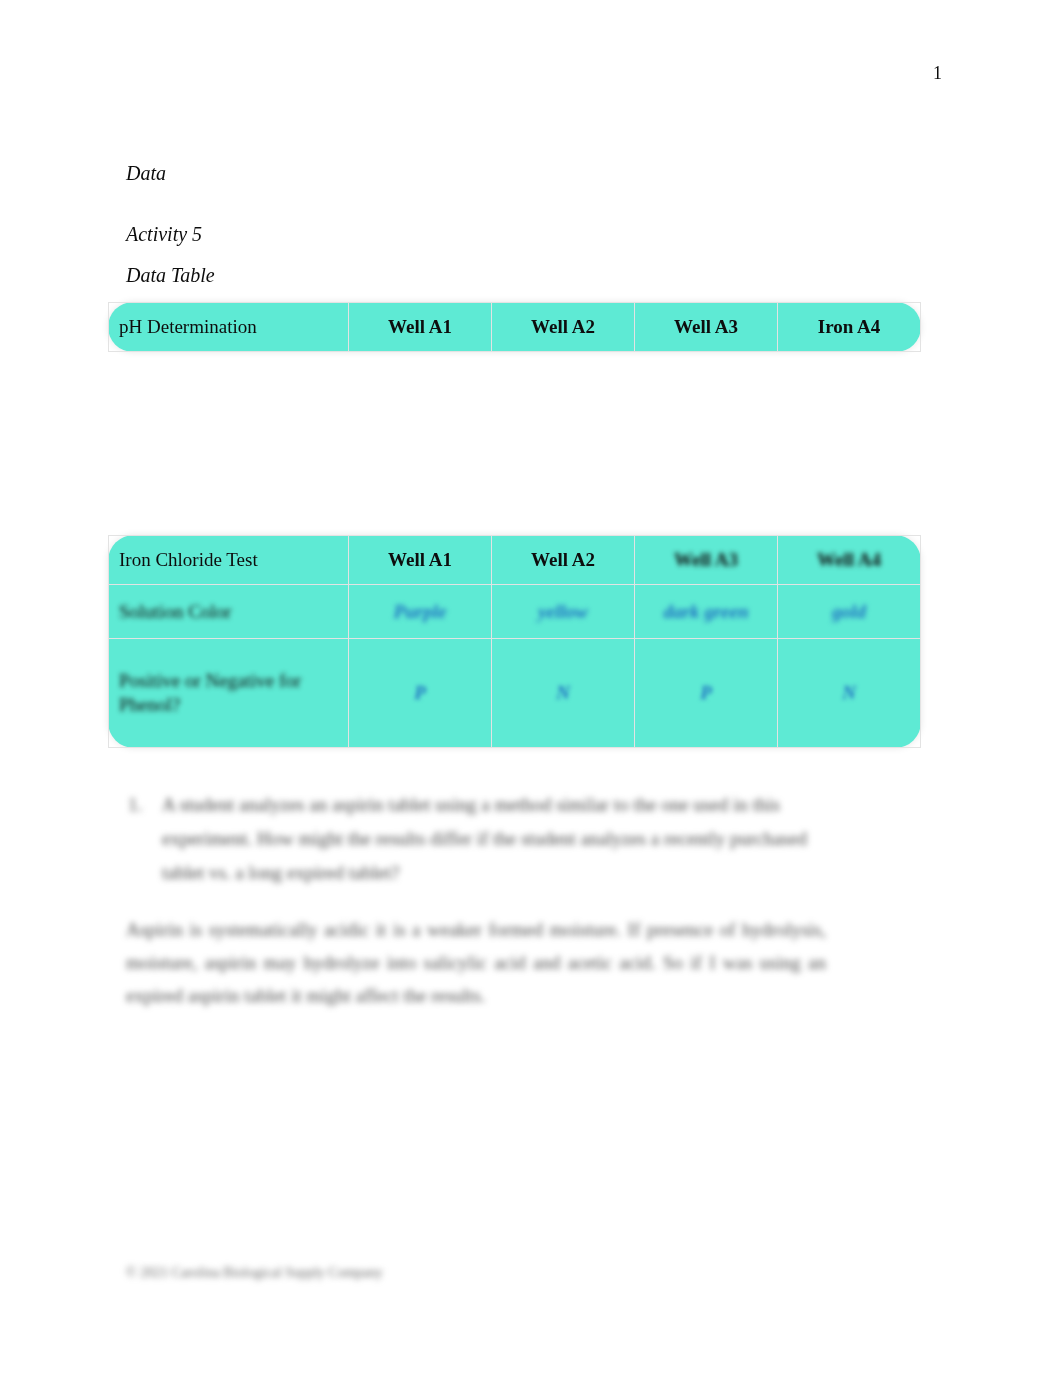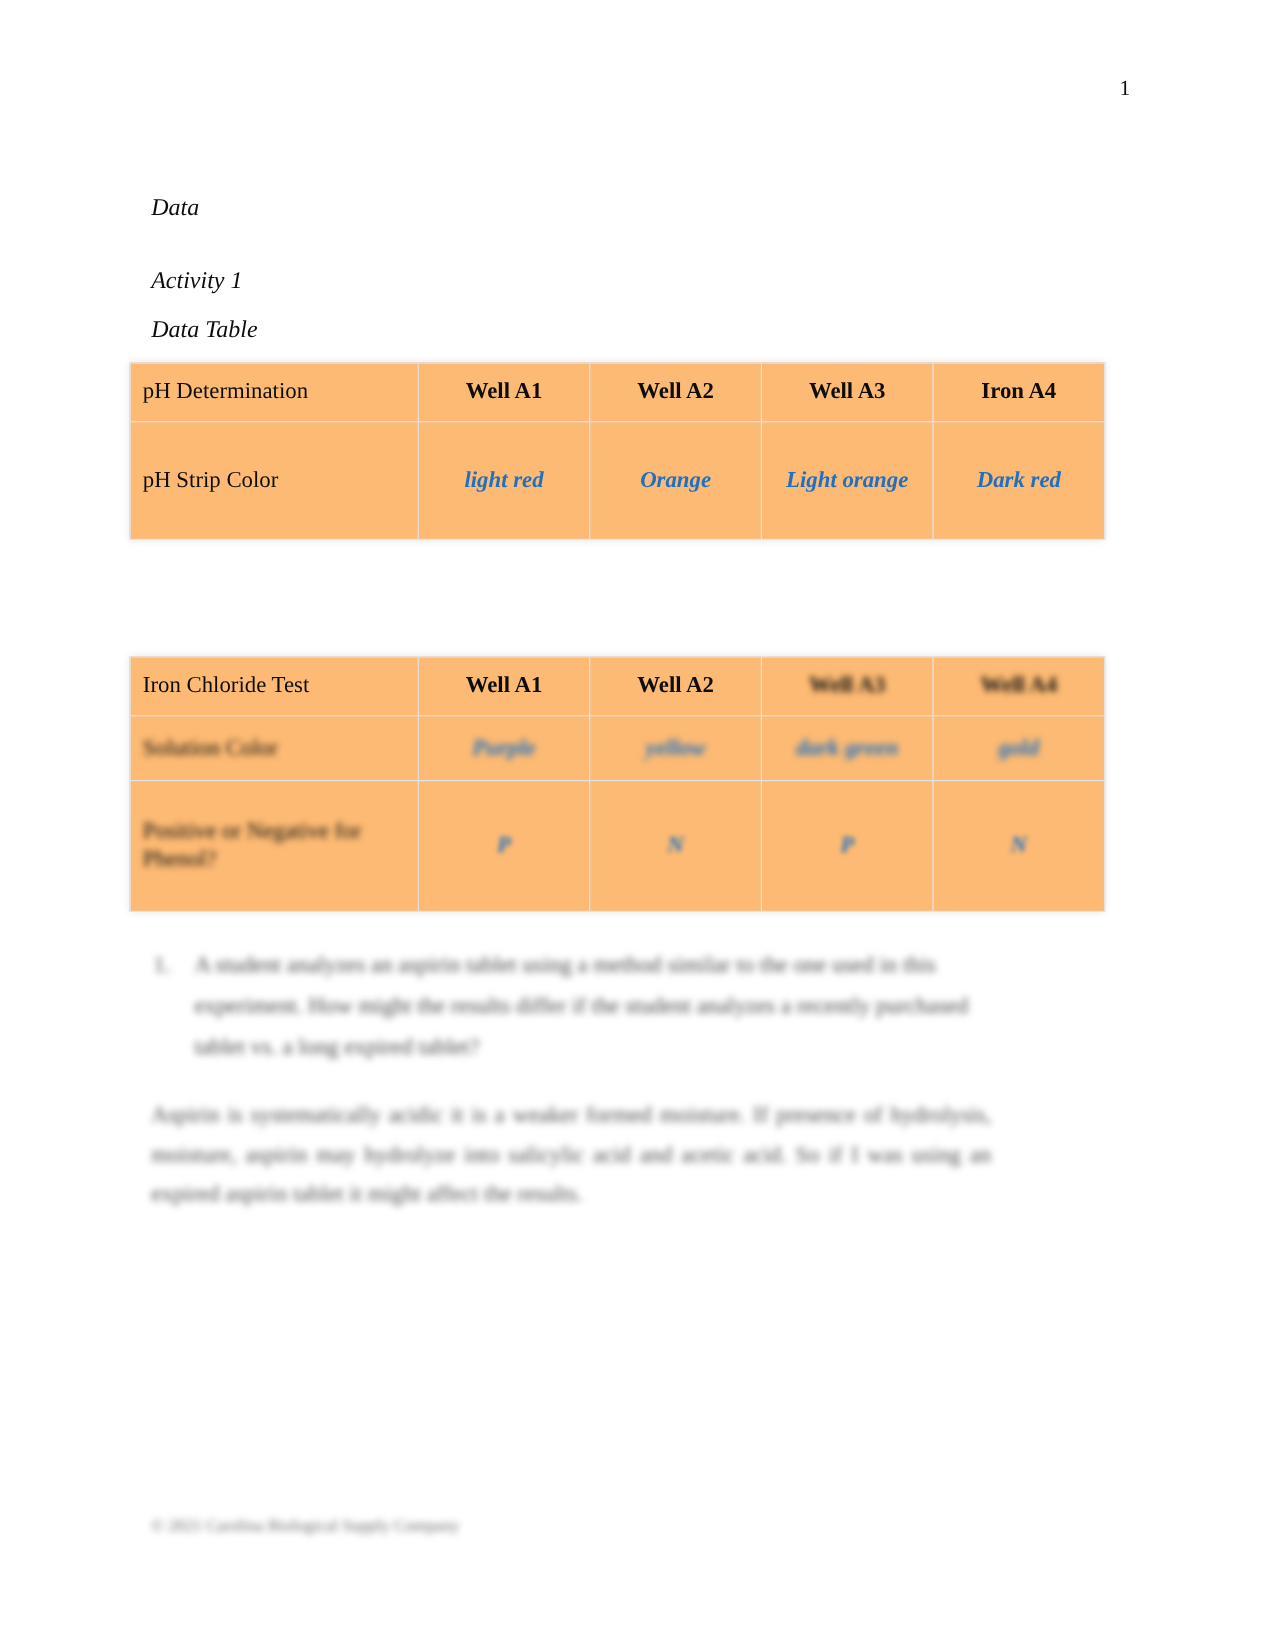--- a/index.html
+++ b/index.html
@@ -46,22 +46,23 @@
   .heading-activity  { top: 221px; }
   .heading-datatable { top: 262px; text-align: center; }
 
   
   .doc-table {
     position: absolute;
     left: 108px;
     width: 812px;
     border-collapse: collapse;
     table-layout: fixed;
-    background: #fdba74;
+    background: #5eead4;
     box-shadow: 0 0 7px rgba(0,0,0,0.10);
+    border-radius: 26px;
   }
   .doc-table td {
     border: 1px solid #e3e3e3;
     padding: 0 10px;
     vertical-align: middle;
     font-size: 19px;
     line-height: 24px;
     color: #0d0d0d;
   }
   .doc-table .col-label { width: 240px; text-align: left; }
@@ -76,21 +77,21 @@
 
   
   .blurred { filter: blur(2.6px); }
   .blurred-strong { filter: blur(3.0px); }
   .blurred-soft { filter: blur(2.2px); }
 
   #table-ph      { top: 302px; }
   #table-ph .r-strip td { height: 97px; }
   #table-ph .r-ph td    { height: 48px; }
 
-  #table-iron    { top: 547px; }
+  #table-iron    { top: 535px; }
   #table-iron .r-color td { height: 53px; }
   #table-iron .r-pos td   { height: 108px; }
 
   
   .question {
     position: absolute;
     left: 128px;
     top: 788px;
     width: 690px;
     font-size: 19px;
@@ -131,47 +132,40 @@
 </style>
 </head>
 <body>
 
 <div class="page">
 
   <div class="page-number">1</div>
 
   <div class="heading heading-data">Data</div>
 
-  <div class="heading heading-activity">Activity 1</div>
+  <div class="heading heading-activity">Activity 5</div>
 
   <div class="heading heading-datatable">Data Table</div>
 
   <table class="doc-table" id="table-ph">
     <colgroup>
       <col class="col-label">
         <col class="col-well">
         <col class="col-well">
         <col class="col-well">
         <col class="col-well">
     </colgroup>
     <tbody>
       <tr>
         <td class="hdr col-label">pH Determination</td>
         <td class="hdr col-well">Well A1</td>
         <td class="hdr col-well">Well A2</td>
         <td class="hdr col-well">Well A3</td>
         <td class="hdr col-well">Iron A4</td>
       </tr>
-      <tr class="r-strip">
-        <td class="col-label">pH Strip Color</td>
-        <td class="col-well answer answer-left">light red</td>
-        <td class="col-well answer answer-left">Orange</td>
-        <td class="col-well answer answer-left">Light orange</td>
-        <td class="col-well answer">Dark red</td>
-      </tr>
     </tbody>
   </table>
 
   <table class="doc-table" id="table-iron">
     <colgroup>
       <col class="col-label">
         <col class="col-well">
         <col class="col-well">
         <col class="col-well">
         <col class="col-well">

